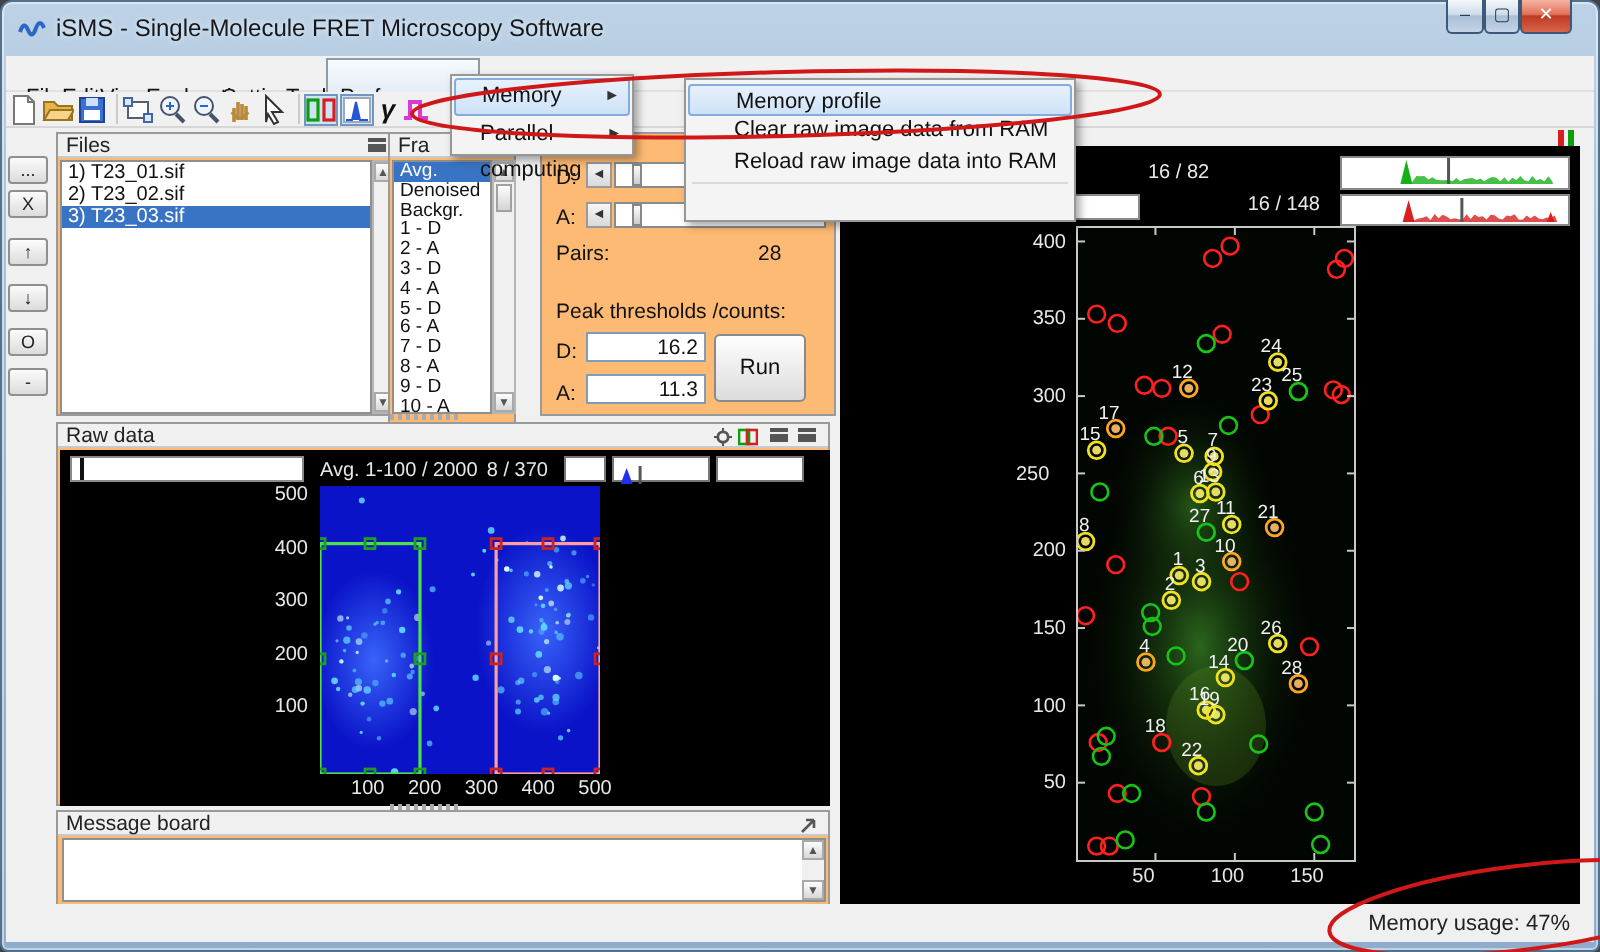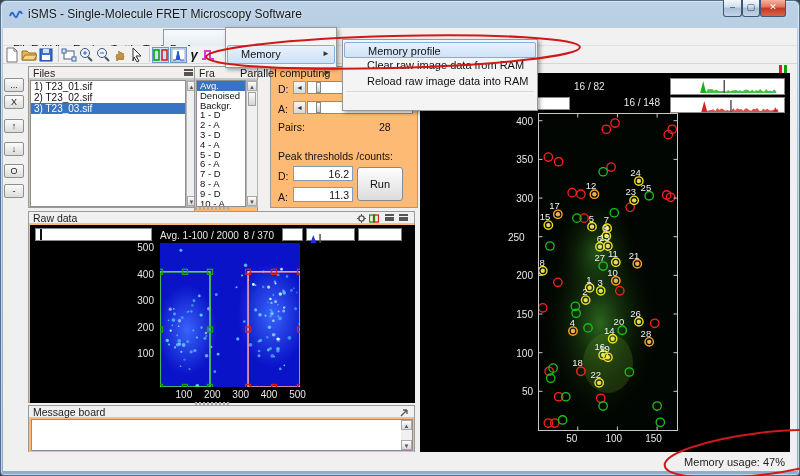--- a/index.html
+++ b/index.html
@@ -571,21 +571,21 @@
       <line x1="0.5" y1="46.39024390243901" x2="4.5" y2="46.39024390243901" stroke="#c9c9c9"></line>
       <line x1="139.5" y1="46.39024390243901" x2="135.5" y2="46.39024390243901" stroke="#c9c9c9"></line>
       <line x1="0.5" y1="7.731707317073187" x2="4.5" y2="7.731707317073187" stroke="#c9c9c9"></line>
       <line x1="139.5" y1="7.731707317073187" x2="135.5" y2="7.731707317073187" stroke="#c9c9c9"></line>
     </svg>
 
   <div class="abs statusbar">
     <div class="abs" style="right:12px;top:4px;font-size:11px;color:#222">Memory usage: 47%</div>
   </div>
 
-  <div class="abs ddmenu" style="left:225px;top:27px;width:112px;height:41px;padding-top:17px" id="pmenu">
+  <div class="abs ddmenu" style="left:225px;top:37px;width:92px;height:41px;padding-top:1px" id="pmenu">
       <div class="dditem hl" style="margin: 0px 1px;">Memory<span class="arr">►</span></div>
       <div class="dditem" style="margin: 0px 1px;">Parallel computing<span class="arr">►</span></div>
     </div>
   <div class="abs ddmenu" style="left:342px;top:39px;width:196px;height:72px;padding-top:2px" id="smenu">
       <div class="smitem hl" style="margin: 0px 1px;">Memory profile</div>
       <div class="smitem" style="margin: 0px 1px;">Clear raw image data from RAM</div>
       <div class="smitem" style="margin: 0px 1px;">Reload raw image data into RAM</div>
       <div class="msep"></div>
     </div>
 

